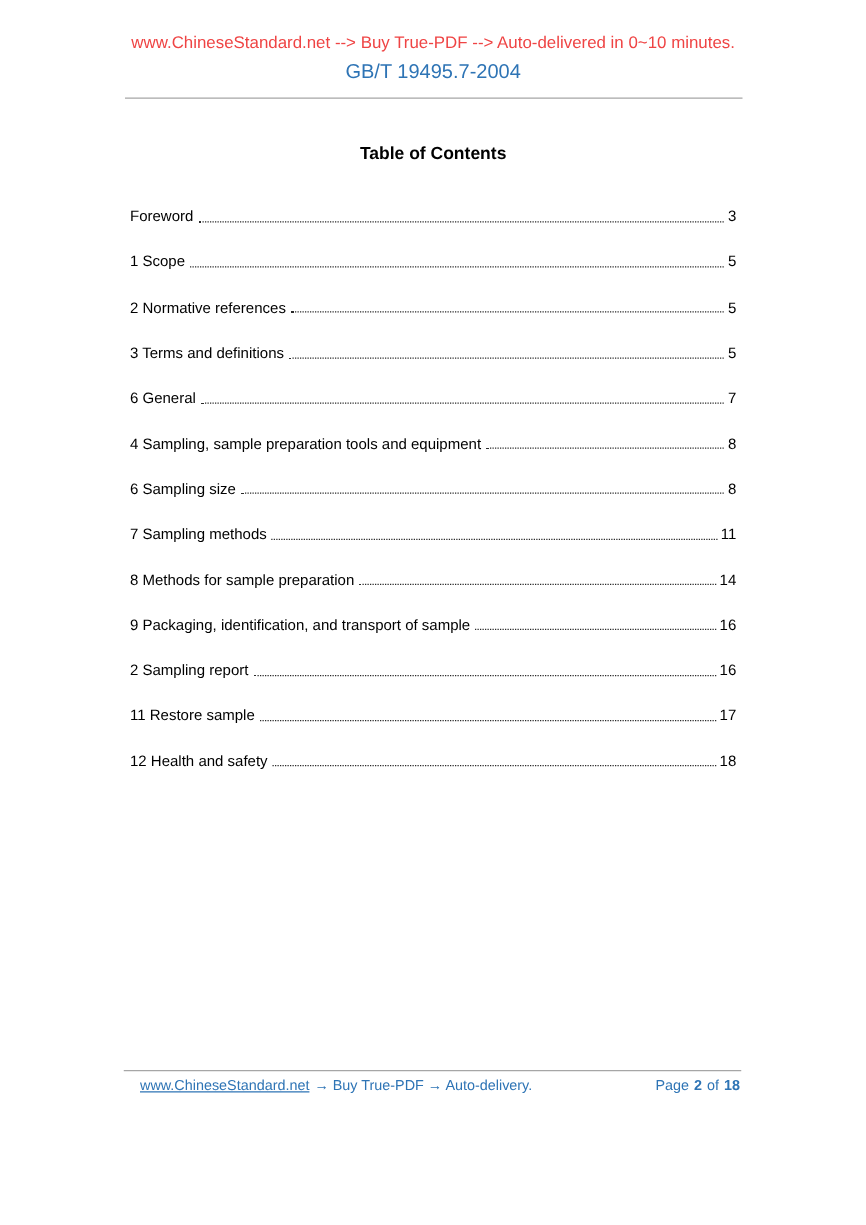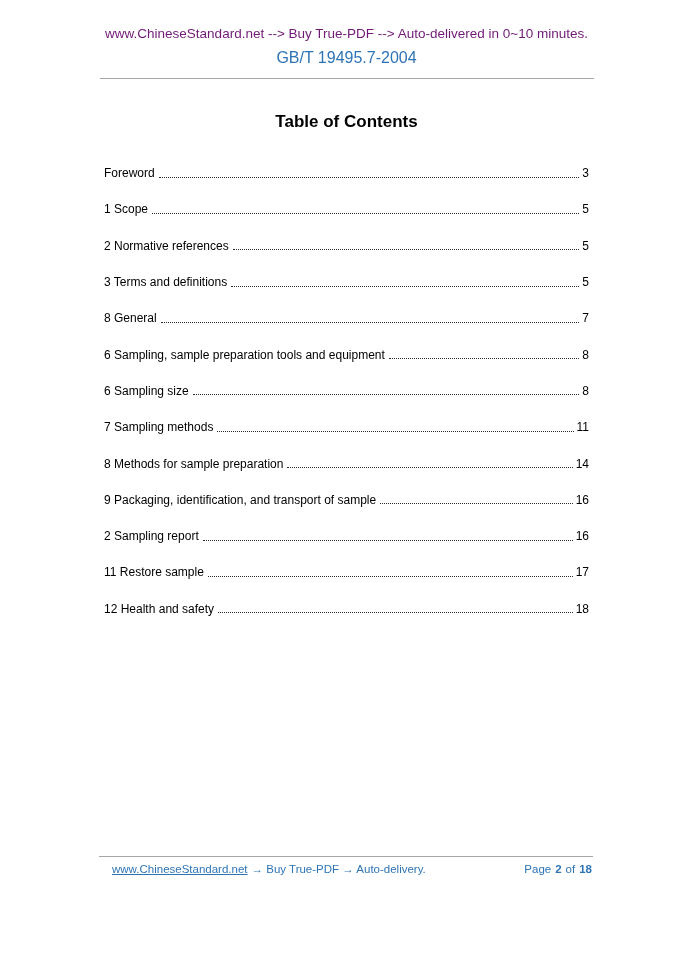--- a/index.html
+++ b/index.html
@@ -13,39 +13,39 @@
     width: 693px;
     height: 980px;
     background: #ffffff;
     overflow: hidden;
   }
   .header {
     padding-top: 26px;
     text-align: center;
   }
   .banner {
-    color: #701a75;
+    color: #ef4444;
     font-size: 13.5px;
     line-height: 16px;
   }
   .standard-code {
     color: #2e74b5;
     font-size: 16px;
     margin-top: 7px;
   }
   .rule {
     width: 494px;
     margin: 11px auto 0 auto;
     border-top: 1px solid #a6a6a6;
     height: 0;
   }
   .doc-title {
     margin-top: 33px;
     text-align: center;
-    font-size: 17px;
+    font-size: 14px;
     font-weight: bold;
     color: #000000;
     line-height: 20px;
   }
   .toc {
     width: 485px;
     margin: 23px auto 0 auto;
   }
   .toc-entry {
     display: flex;
@@ -133,27 +133,27 @@
         <span class="toc-page">5</span>
       </div>
 
       <div class="toc-entry">
         <span class="toc-label">3 Terms and definitions</span>
         <span class="toc-leader"></span>
         <span class="toc-page">5</span>
       </div>
 
       <div class="toc-entry">
-        <span class="toc-label">8 General</span>
+        <span class="toc-label">6 General</span>
         <span class="toc-leader"></span>
         <span class="toc-page">7</span>
       </div>
 
       <div class="toc-entry">
-        <span class="toc-label">6 Sampling, sample preparation tools and equipment</span>
+        <span class="toc-label">4 Sampling, sample preparation tools and equipment</span>
         <span class="toc-leader"></span>
         <span class="toc-page">8</span>
       </div>
 
       <div class="toc-entry">
         <span class="toc-label">6 Sampling size</span>
         <span class="toc-leader"></span>
         <span class="toc-page">8</span>
       </div>
 

